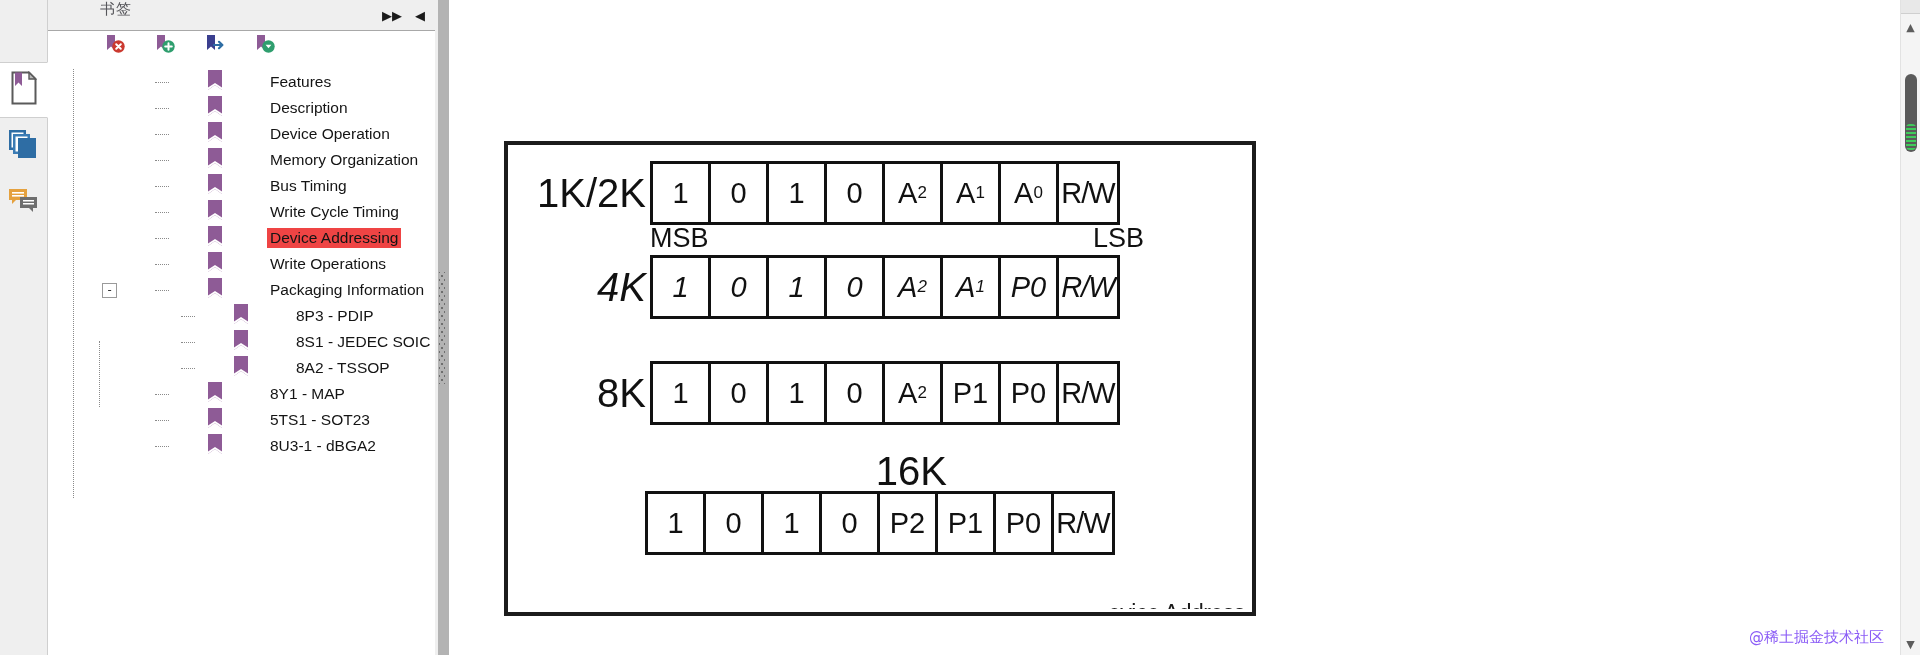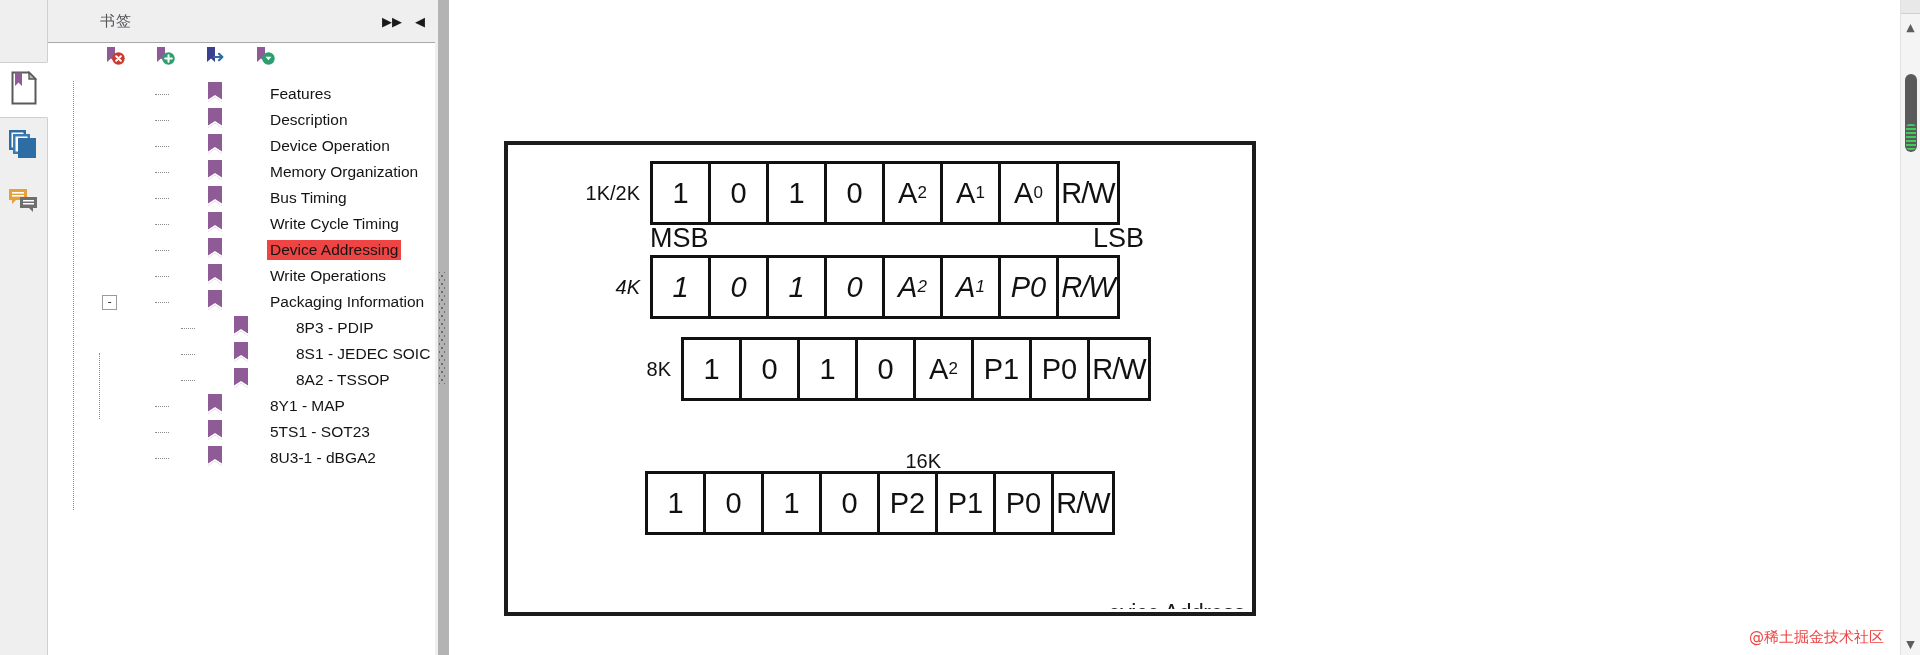--- a/index.html
+++ b/index.html
@@ -44,25 +44,24 @@
   
   .panel {
     width: 387px;
     flex: 0 0 387px;
     background: #ffffff;
     display: flex;
     flex-direction: column;
     position: relative;
   }
   .panel-header {
-    height: 43px;
+    height: 31px;
     background: #efefef;
     border-bottom: 1px solid #a8a8a8;
     display: flex;
-    align-items: center;
     position: relative;
   }
   .panel-title {
     margin-left: 52px;
     font-family: "DejaVu Sans", sans-serif;
     font-size: 15px;
     color: #55555a;
     letter-spacing: 1px;
   }
   .header-ctrls {
@@ -179,22 +178,22 @@
   }
   .fig-row {
     position: absolute;
     left: 0; right: 0;
     display: flex;
     align-items: center;
   }
   .row-label {
     width: 142px;
     text-align: right;
-    padding-right: 10px;
-    font-size: 20px;
+    padding-right: 4px;
+    font-size: 40px;
     color: #111111;
     font-family: "Liberation Sans", sans-serif;
     line-height: 1;
   }
   .cells {
     display: flex;
     border: 3px solid #111111;
     background: #ffffff;
   }
   .cell {
@@ -238,21 +237,21 @@
     letter-spacing: -0.5px;
     white-space: nowrap;
   }
 
   .watermark {
     position: absolute;
     right: 16px;
     bottom: 8px;
     font-family: "DejaVu Sans", sans-serif;
     font-size: 15px;
-    color: #ef4444;
+    color: #8b5cf6;
     white-space: nowrap;
   }
 
   
   .scrollbar {
     width: 20px; flex: 0 0 20px;
     background: #f4f4f4;
     border-left: 1px solid #e2e2e2;
     position: relative;
   }
@@ -603,21 +602,21 @@
                 <sub>1</sub>
               </div>
               <div class="cell">
                 <span>P0</span>
               </div>
               <div class="cell narrow">
                 <span>R/W</span>
               </div>
             </div>
           </div>
-          <div class="fig-row" style="top: 192px; margin-left: 31px;">
+          <div class="fig-row" style="top: 216px;">
             <div class="row-label">8K</div>
             <div class="cells">
               <div class="cell">
                 <span>1</span>
               </div>
               <div class="cell">
                 <span>0</span>
               </div>
               <div class="cell">
                 <span>1</span>

